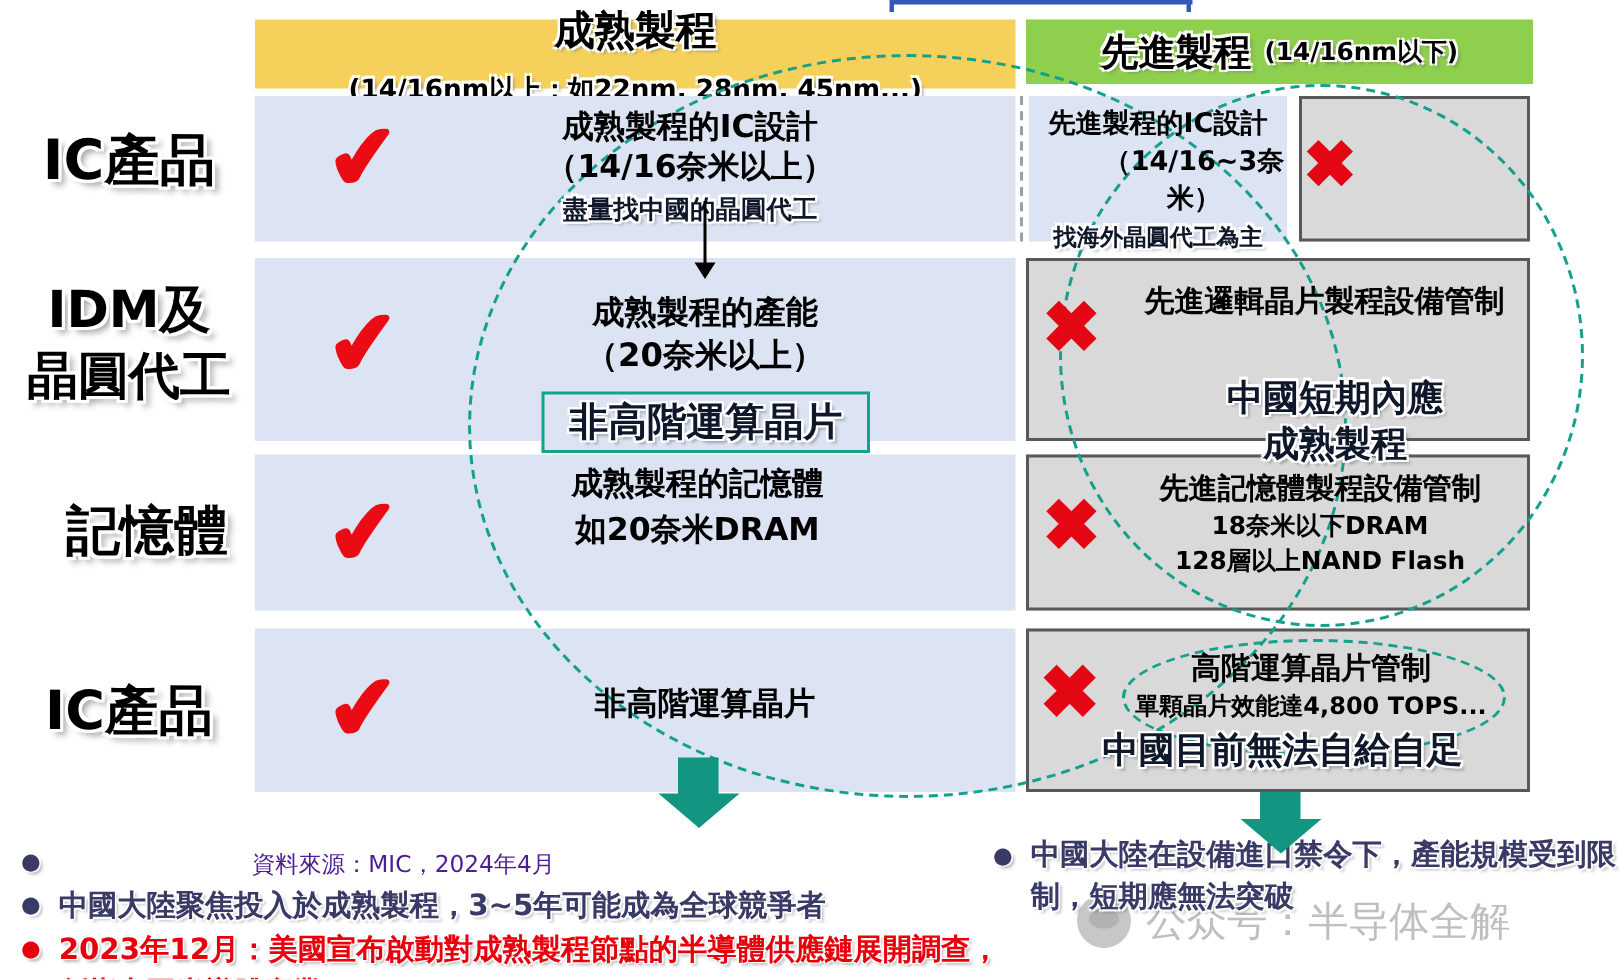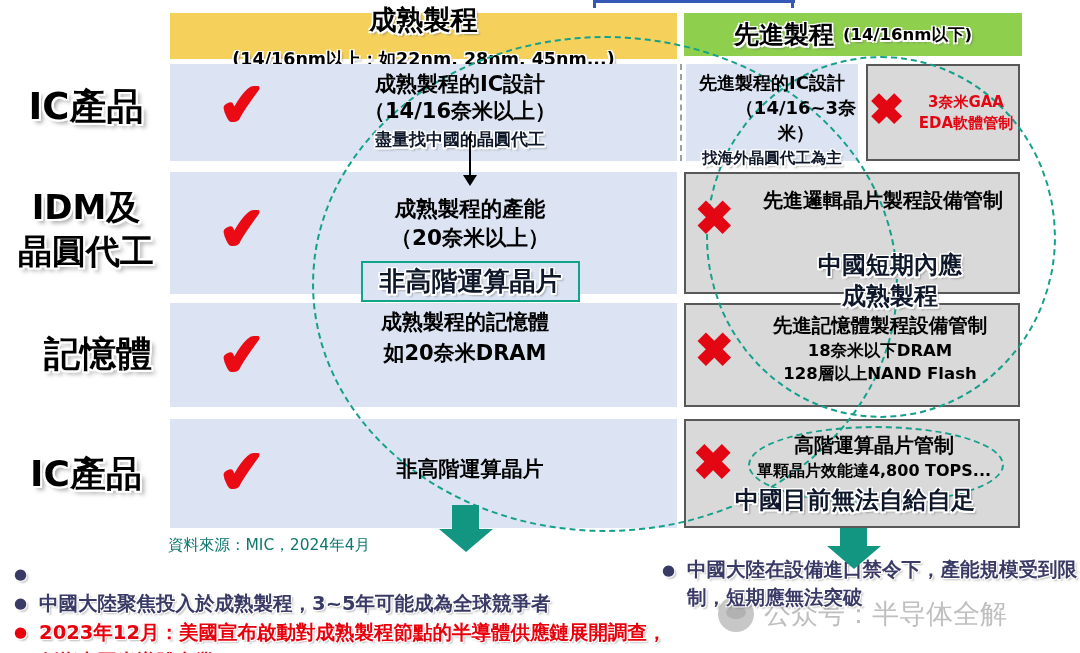--- a/index.html
+++ b/index.html
@@ -96,24 +96,20 @@
   </div>
   <div class="divider" style="left:680px;top:64px;height:97px;"></div>
   <div class="cell-blue" style="left:686px;top:64px;width:172px;height:97px;"></div>
   <div class="abs center" style="left:686px;top:70px;width:172px;z-index:4;">
     <div style="font-size:18px;font-weight:bold;line-height:25px;">先進製程的IC設計</div>
     <div style="font-size:18px;font-weight:bold;line-height:25px;padding-left:48px;">（14/16~3奈米）</div>
     <div class="teal-ow" style="font-size:15.5px;margin-top:3px;">找海外晶圓代工為主</div>
   </div>
   <div class="cell-gray" style="left:866px;top:64px;width:154px;height:97px;"></div>
   <span class="cross" style="left:869px;top:88px;font-size:42px;z-index:4;">✖</span>
-  <div class="abs center" style="left:916px;top:92px;width:100px;z-index:4;">
-    <div style="font-size:15px;font-weight:bold;color:#E30613;line-height:21px;">3奈米GAA</div>
-    <div style="font-size:15px;font-weight:bold;color:#E30613;line-height:21px;">EDA軟體管制</div>
-  </div>
 
   <div class="cell-blue" style="left:170px;top:172px;width:507px;height:122px;"></div>
   <span class="check" style="left:218px;top:200px;">✔</span>
   <div class="varrow-stem" style="left:469px;top:134px;height:42px;z-index:4;"></div>
   <div class="varrow-head" style="left:463px;top:175px;z-index:4;"></div>
   <div class="abs center" style="left:310px;top:194px;width:320px;z-index:4;">
     <div style="font-size:21.5px;font-weight:bold;line-height:29px;">成熟製程的產能</div>
     <div style="font-size:21.5px;font-weight:bold;line-height:29px;">（20奈米以上）</div>
   </div>
   <div class="abs" style="left:361px;top:261px;width:219px;height:41px;background:#DCE3F2;border:2.5px solid #12A38C;box-sizing:border-box;z-index:6;display:flex;align-items:center;justify-content:center;">
@@ -156,21 +152,21 @@
   <div class="abs center teal-ow" style="left:700px;top:484px;width:310px;font-size:24px;z-index:7;">中國目前無法自給自足</div>
 
   <div class="ellipse" style="left:312px;top:36px;width:582px;height:492px;z-index:3;"></div>
   <div class="ellipse" style="left:706px;top:56px;width:346px;height:358px;z-index:3;"></div>
 
   <div class="tarrow-stem" style="left:452px;top:505px;width:27px;height:25px;z-index:5;"></div>
   <div class="tarrow-head" style="left:439px;top:529px;z-index:5;"></div>
   <div class="tarrow-stem" style="left:840px;top:528px;width:27px;height:19px;z-index:5;"></div>
   <div class="tarrow-head" style="left:827px;top:546px;z-index:5;"></div>
 
-  <div class="abs" style="left:168px;top:535px;font-size:15.5px;color:#0f766e;z-index:2;">資料來源：MIC，2024年4月</div>
+  <div class="abs" style="left:168px;top:566px;font-size:15.5px;color:#4c1d95;z-index:2;">資料來源：MIC，2024年4月</div>
 
   <div class="watermark" style="left:718px;top:596px;">
     <span class="wm-logo"></span>
     <span>公众号：半导体全解</span>
   </div>
 
   <div class="abs" style="left:14px;top:560px;width:660px;z-index:2;">
     <div class="fn-line navy-ow">
       <span class="fn-bullet">●</span>
     </div>

